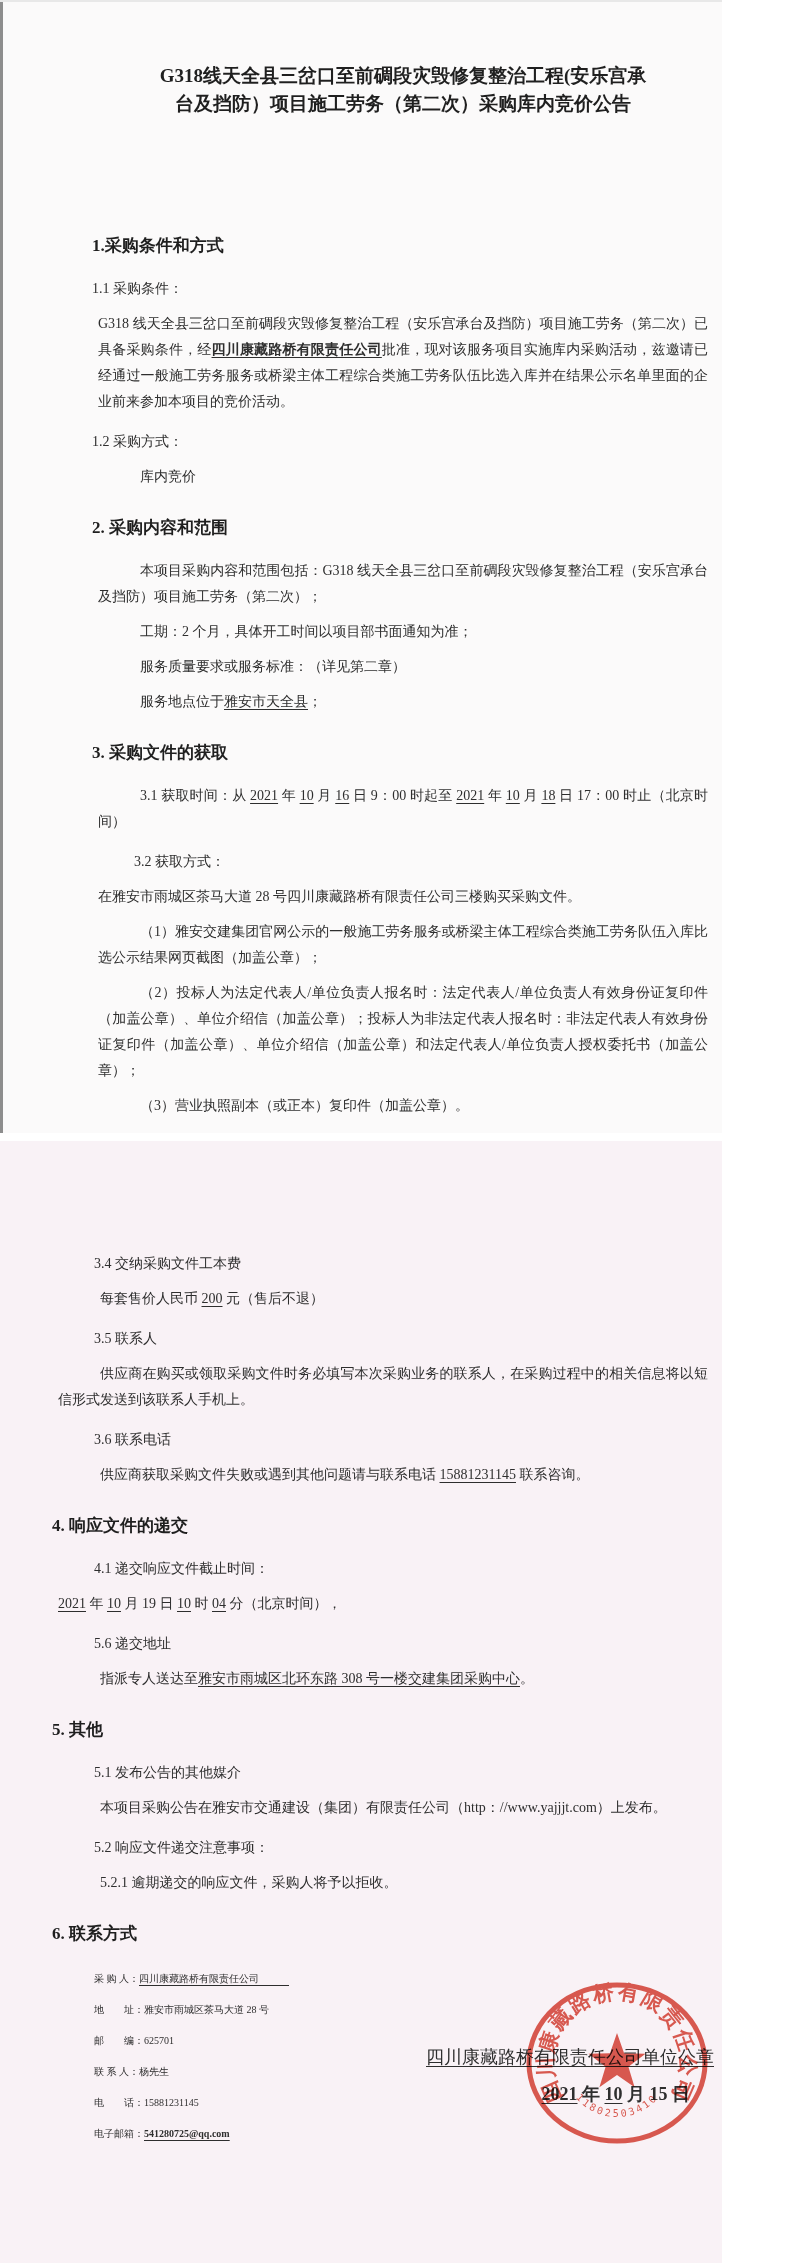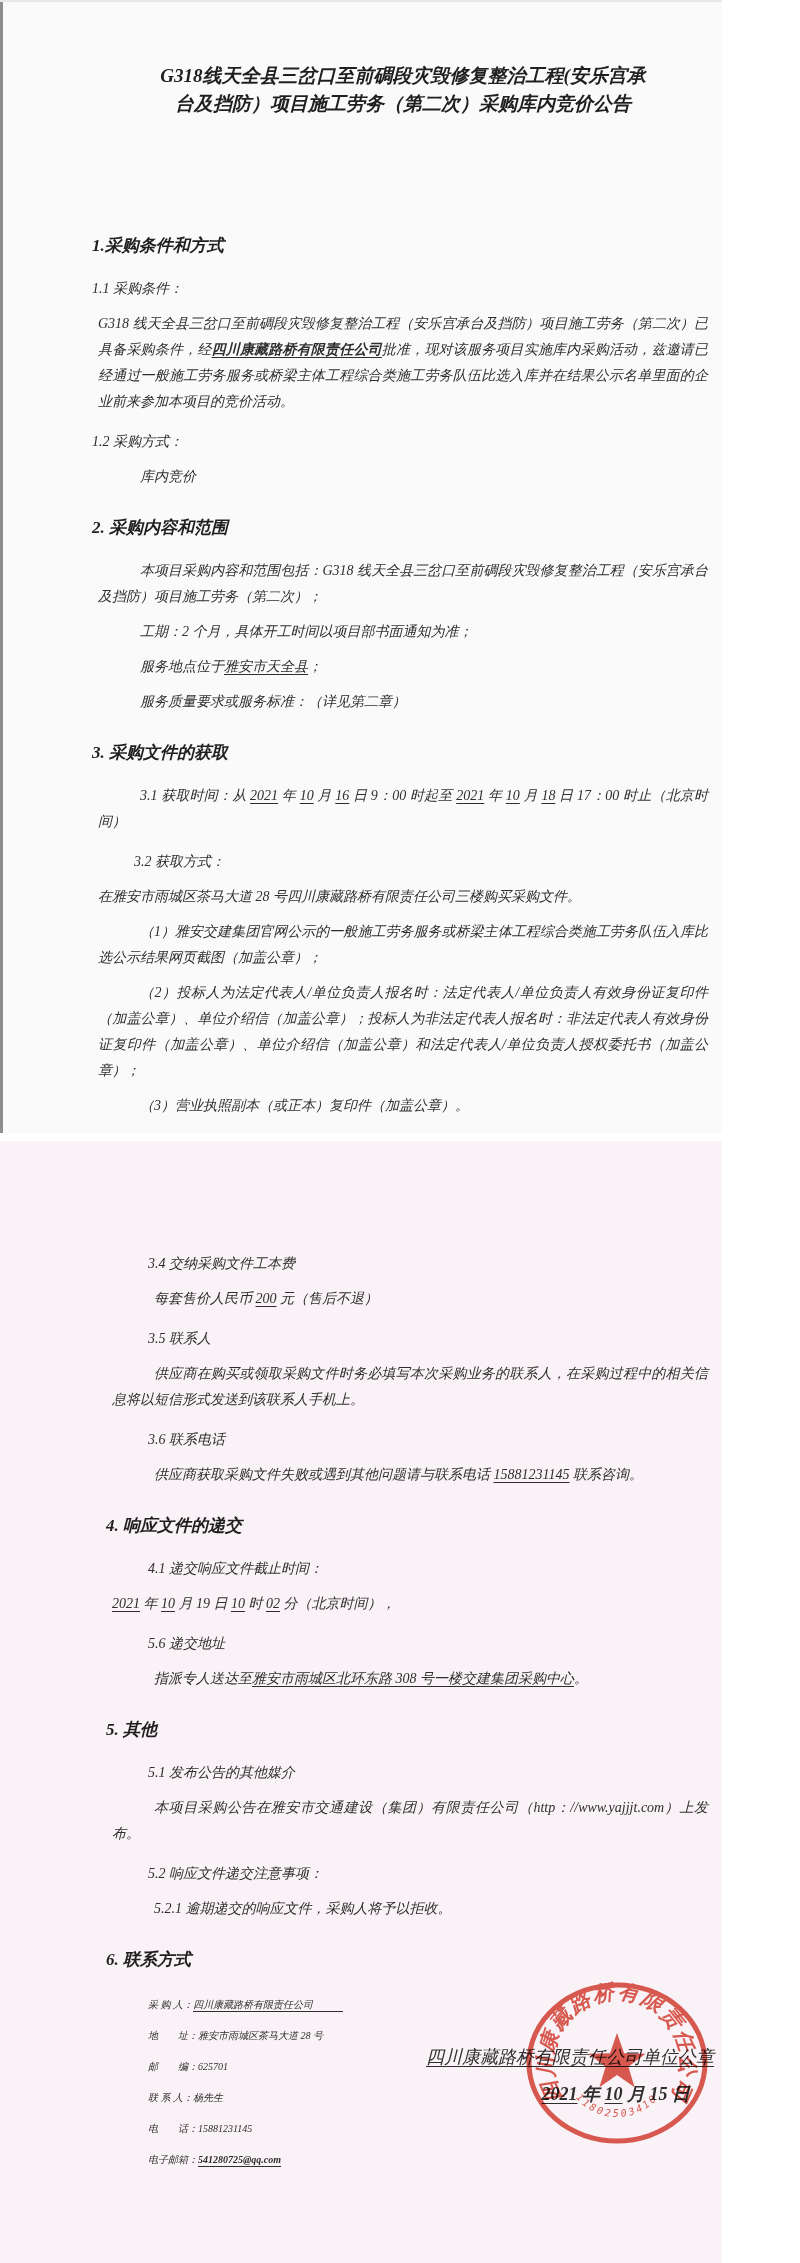--- a/index.html
+++ b/index.html
@@ -2,35 +2,35 @@
 <html lang="zh"><head>
 <meta charset="utf-8">
 <style>
   html,body{margin:0;padding:0;background:#ffffff;}
   body{
     width:800px;
     font-family:"Liberation Serif","DejaVu Serif",serif;
     color:#2e2e2e;
     -webkit-font-smoothing:antialiased;
   }
-  .doc{position:relative;width:722px;height:2263px;background:#ec4899;overflow:hidden;font-style:italic;}
+  .doc{position:relative;width:722px;height:2263px;background:#ec4899;overflow:hidden;}
 
   
   .page{box-sizing:border-box;}
   .page1{
     position:absolute;top:0;left:0;width:800px;height:1133px;
     background:#fbfafa;
     padding:60px 86px 0 92px;
     border-top:2px solid #e8e8e8;
     box-shadow:inset 3px 0 0 #8d8d8d;
   }
   .page2{
     position:absolute;top:1141px;left:0;width:800px;height:1122px;
     background:#f9f2f6;
-    padding:96px 86px 0 106px;
+    padding:96px 86px 0 52px;
   }
   .page-gap{position:absolute;top:1133px;left:0;width:800px;height:8px;background:#ffffff;}
 
   
   .title{
     text-align:center;font-weight:bold;font-size:19px;line-height:28px;
     color:#1f1f1f;margin:0 0 0 0;
   }
   .h{
     font-weight:bold;font-size:17px;color:#1f1f1f;line-height:24px;
@@ -71,22 +71,22 @@
 
     <div class="h first">1.采购条件和方式</div>
     <p class="para label"><span>1.1 采购条件：</span></p>
     <p class="para"><span>G318 线天全县三岔口至前碉段灾毁修复整治工程（安乐宫承台及挡防）项目施工劳务（第二次）已具备采购条件，经</span><span class="u b">四川康藏路桥有限责任公司</span><span>批准，现对该服务项目实施库内采购活动，兹邀请已经通过一般施工劳务服务或桥梁主体工程综合类施工劳务队伍比选入库并在结果公示名单里面的企业前来参加本项目的竞价活动。</span></p>
     <p class="para label"><span>1.2 采购方式：</span></p>
     <p class="para ind"><span>库内竞价</span></p>
 
     <div class="h">2. 采购内容和范围</div>
     <p class="para ind"><span>本项目采购内容和范围包括：G318 线天全县三岔口至前碉段灾毁修复整治工程（安乐宫承台及挡防）项目施工劳务（第二次）；</span></p>
     <p class="para ind"><span>工期：2 个月，具体开工时间以项目部书面通知为准；</span></p>
+    <p class="para ind"><span>服务质量要求或服务标准：（详见第二章）</span></p>
     <p class="para ind"><span>服务地点位于</span><span class="u">雅安市天全县</span><span>；</span></p>
-    <p class="para ind"><span>服务质量要求或服务标准：（详见第二章）</span></p>
 
     <div class="h">3. 采购文件的获取</div>
     <p class="para ind"><span>3.1 获取时间：从 </span><span class="u">2021</span><span> 年 </span><span class="u">10</span><span> 月 </span><span class="u">16</span><span> 日 9：00 时起至 </span><span class="u">2021</span><span> 年 </span><span class="u">10</span><span> 月 </span><span class="u">18</span><span> 日 17：00 时止（北京时间）</span></p>
     <p class="para ind label"><span>3.2 获取方式：</span></p>
     <p class="para"><span>在雅安市雨城区茶马大道 28 号四川康藏路桥有限责任公司三楼购买采购文件。</span></p>
     <p class="para ind"><span>（1）雅安交建集团官网公示的一般施工劳务服务或桥梁主体工程综合类施工劳务队伍入库比选公示结果网页截图（加盖公章）；</span></p>
     <p class="para ind"><span>（2）投标人为法定代表人/单位负责人报名时：法定代表人/单位负责人有效身份证复印件（加盖公章）、单位介绍信（加盖公章）；投标人为非法定代表人报名时：非法定代表人有效身份证复印件（加盖公章）、单位介绍信（加盖公章）和法定代表人/单位负责人授权委托书（加盖公章）；</span></p>
     <p class="para ind"><span>（3）营业执照副本（或正本）复印件（加盖公章）。</span></p>
     <p class="para ind"><span>以上资料原件在递交投标文件时一并补交并持身份证原件（备查），补交的资料与报名时的资料信息应完全一致。</span></p>
   </div>
@@ -96,21 +96,21 @@
   <div class="page page2">
     <p class="para ind label"><span>3.4 交纳采购文件工本费</span></p>
     <p class="para ind"><span>每套售价人民币 </span><span class="u">200</span><span> 元（售后不退）</span></p>
     <p class="para ind label"><span>3.5 联系人</span></p>
     <p class="para ind"><span>供应商在购买或领取采购文件时务必填写本次采购业务的联系人，在采购过程中的相关信息将以短信形式发送到该联系人手机上。</span></p>
     <p class="para ind label"><span>3.6 联系电话</span></p>
     <p class="para ind"><span>供应商获取采购文件失败或遇到其他问题请与联系电话 </span><span class="u">15881231145</span><span> 联系咨询。</span></p>
 
     <div class="h">4. 响应文件的递交</div>
     <p class="para ind label"><span>4.1 递交响应文件截止时间：</span></p>
-    <p class="para"><span class="u">2021</span><span> 年 </span><span class="u">10</span><span> 月 19 日 </span><span class="u">10</span><span> 时 </span><span class="u">02</span><span> 分（北京时间），</span></p>
+    <p class="para"><span class="u">2021</span><span> 年 </span><span class="u">10</span><span> 月 19 日 </span><span class="u">10</span><span> 时 </span><span class="u">04</span><span> 分（北京时间），</span></p>
     <p class="para ind label"><span>5.6 递交地址</span></p>
     <p class="para ind"><span>指派专人送达至</span><span class="u">雅安市雨城区北环东路 308 号一楼交建集团采购中心</span><span>。</span></p>
 
     <div class="h">5. 其他</div>
     <p class="para ind label"><span>5.1 发布公告的其他媒介</span></p>
     <p class="para ind"><span>本项目采购公告在雅安市交通建设（集团）有限责任公司（http：//www.yajjjt.com）上发布。</span></p>
     <p class="para ind label"><span>5.2 响应文件递交注意事项：</span></p>
     <p class="para ind"><span>5.2.1 逾期递交的响应文件，采购人将予以拒收。</span></p>
 
     <div class="h">6. 联系方式</div>

